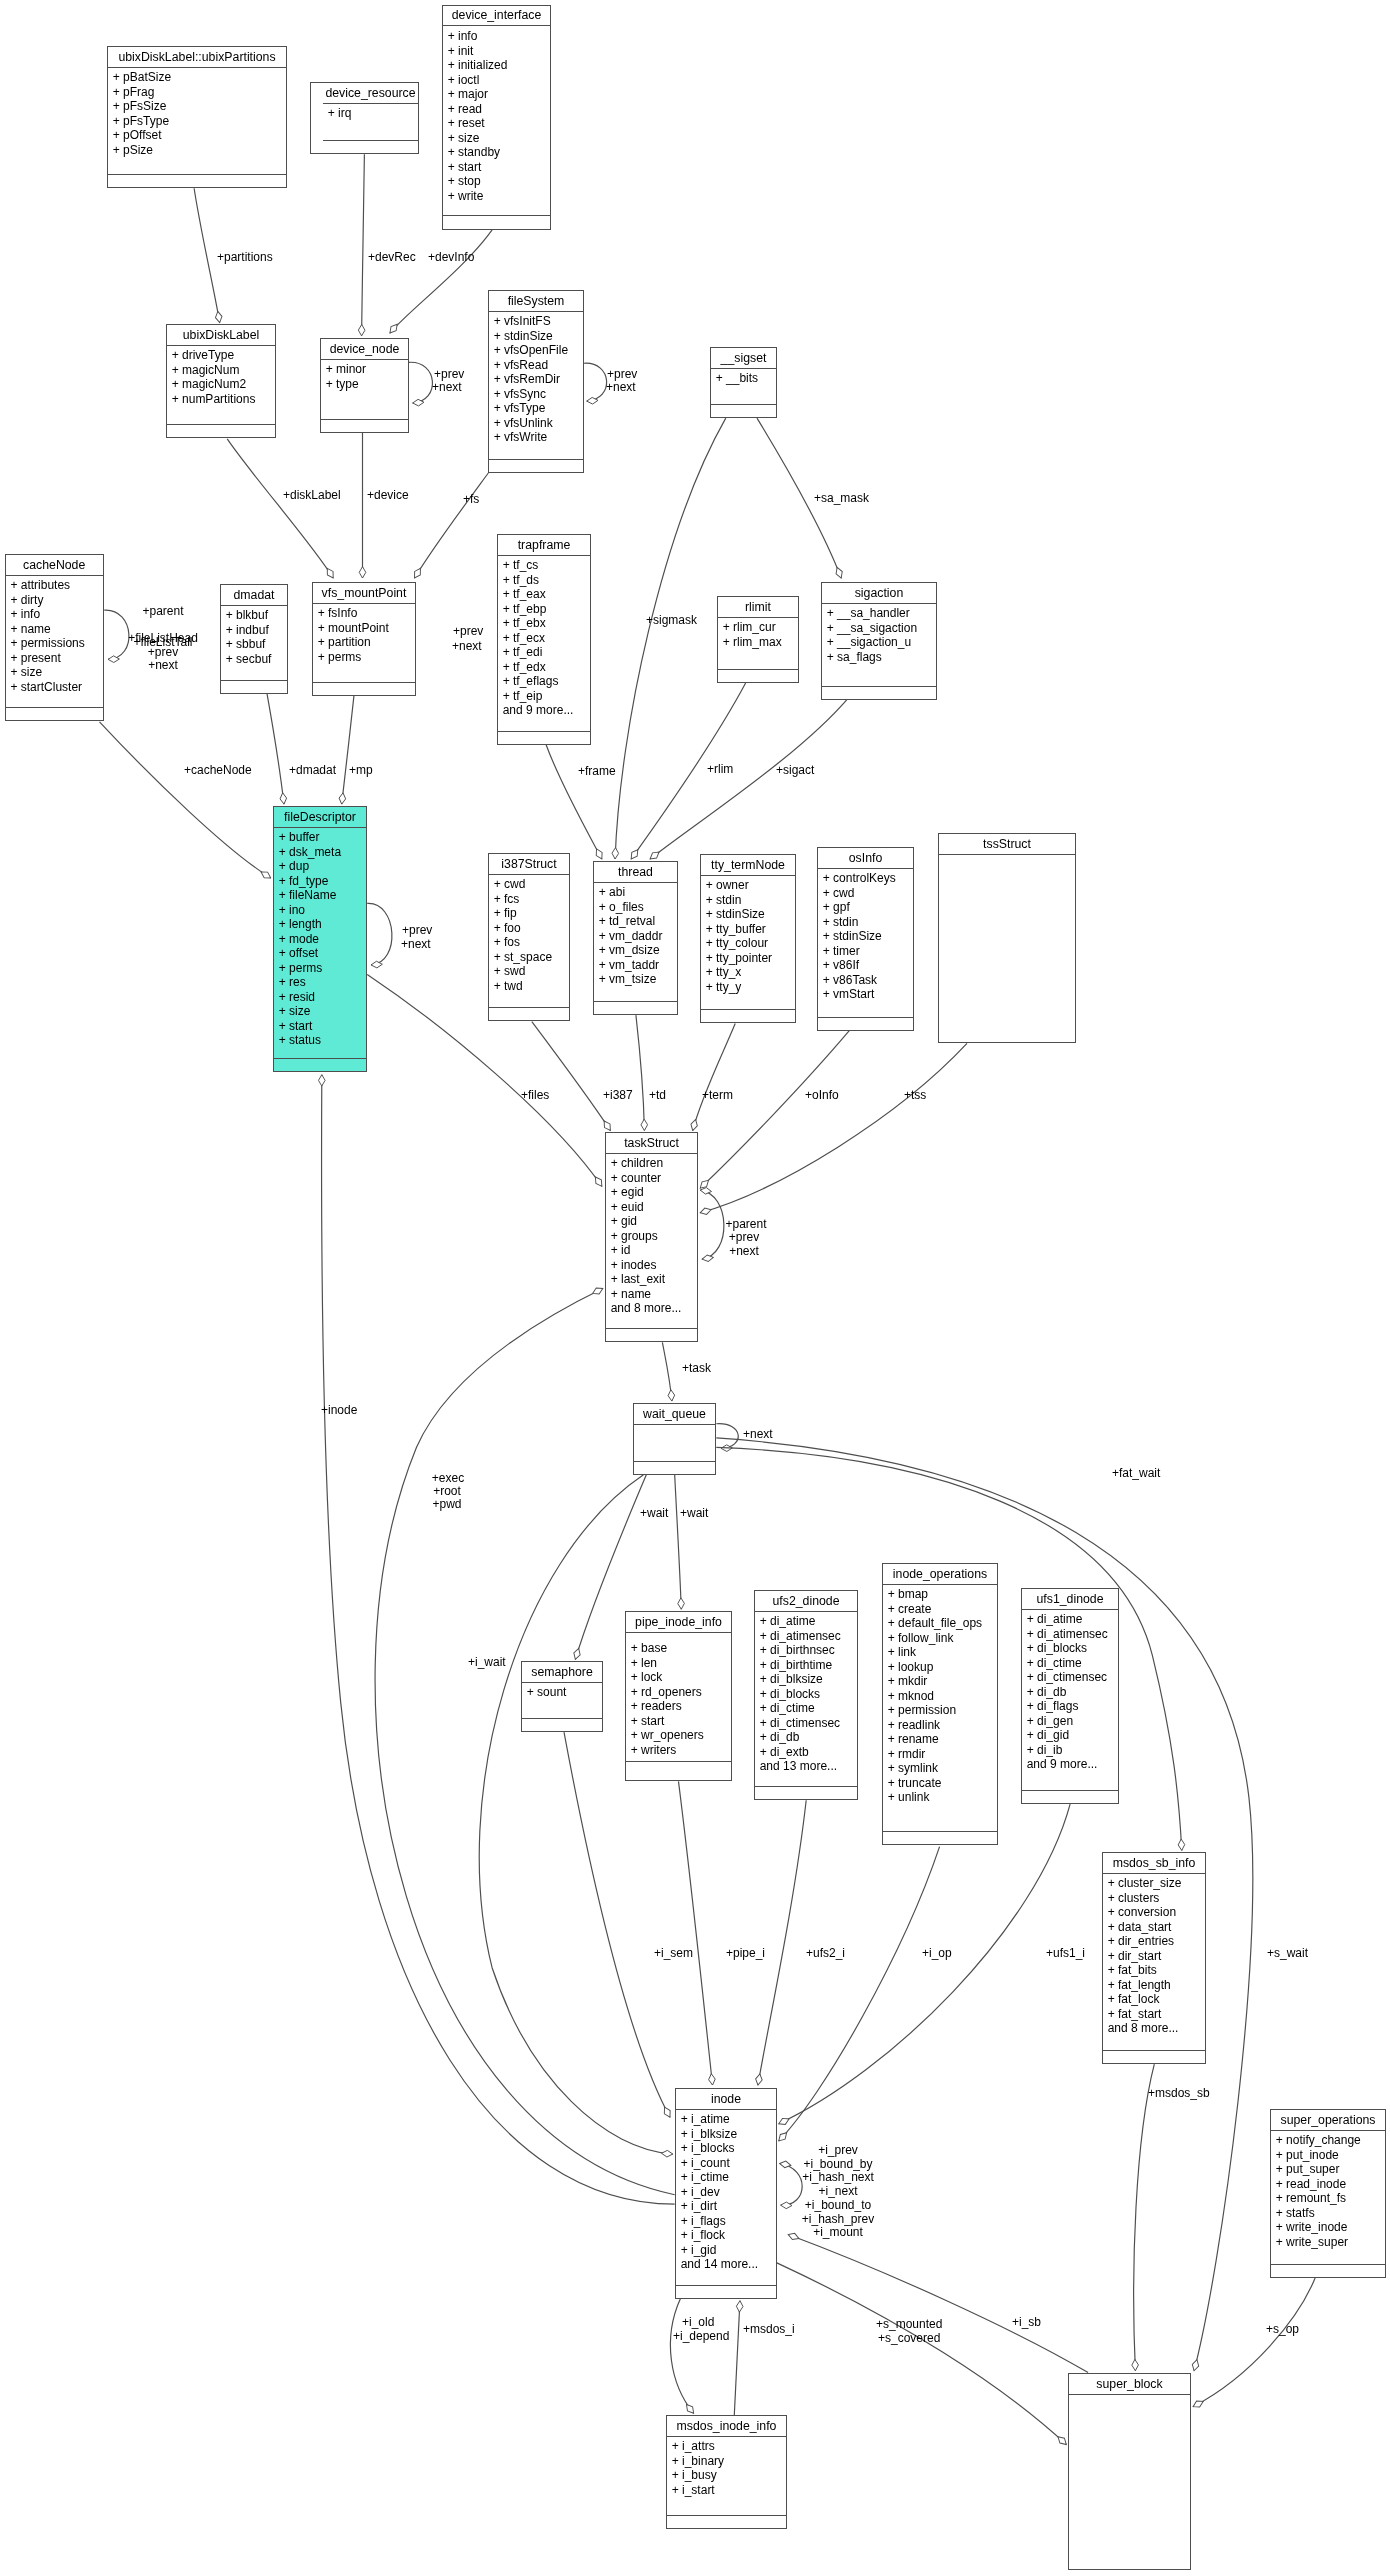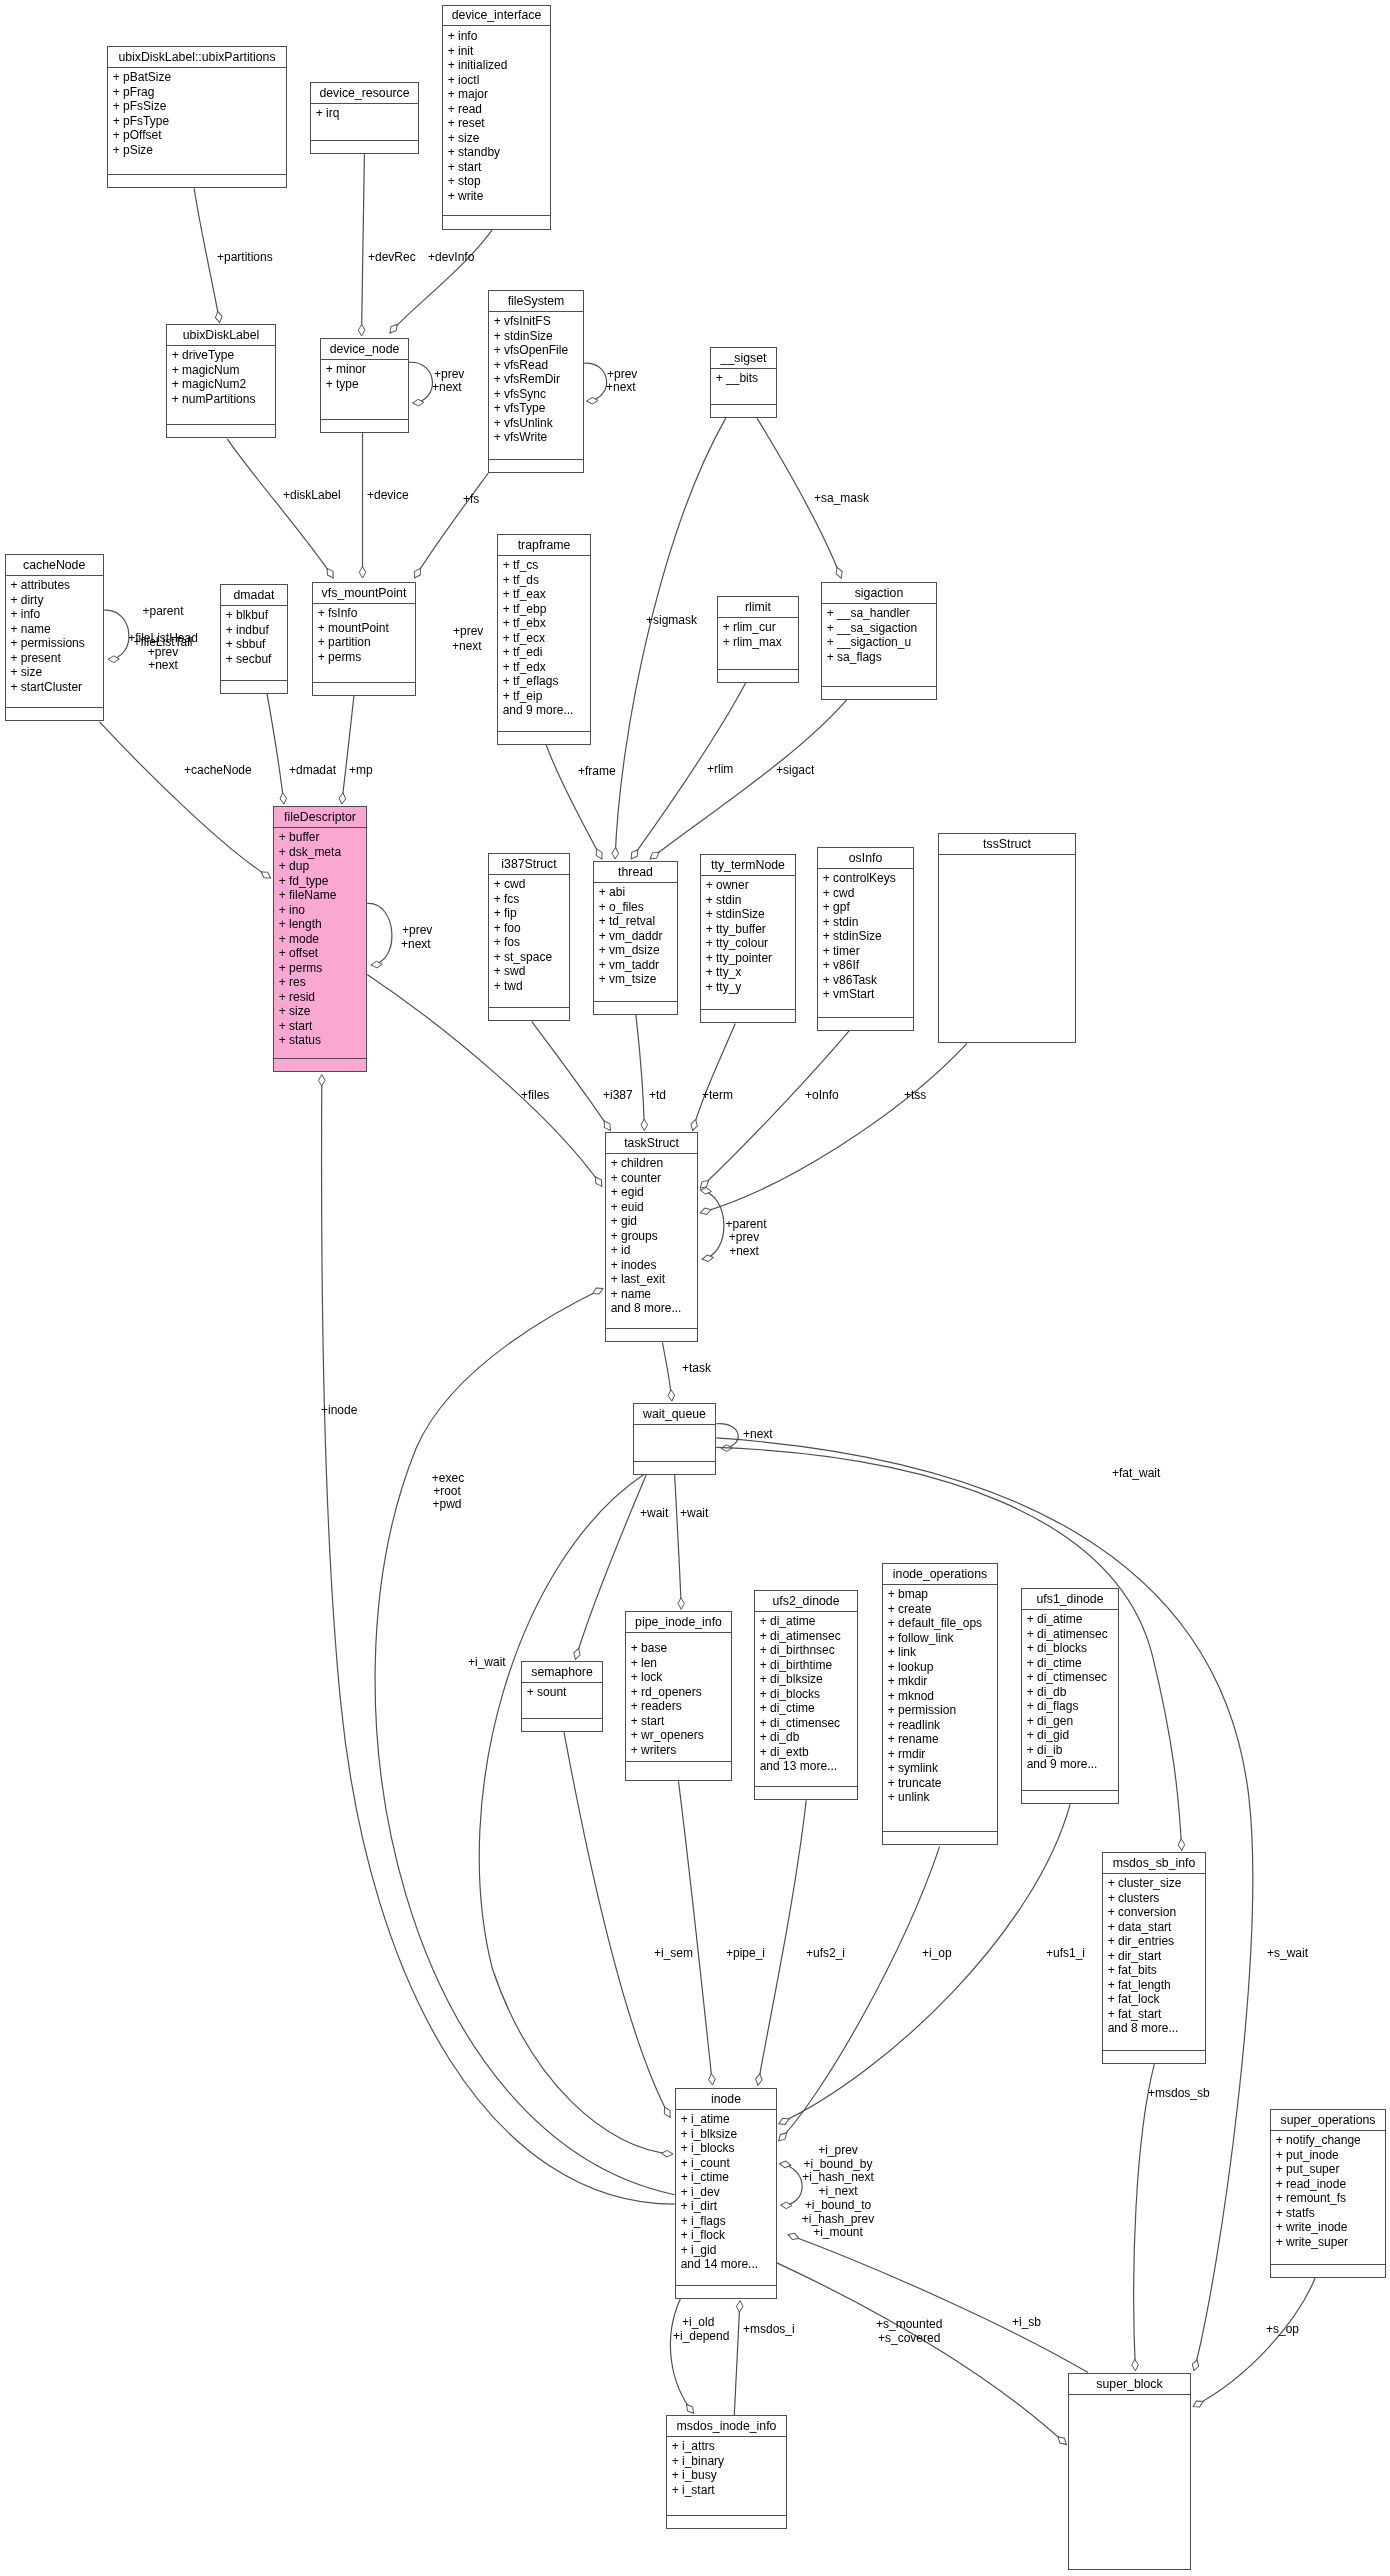--- a/index.html
+++ b/index.html
@@ -2,21 +2,21 @@
 <html style="font-size:15px"><head>
 <meta charset="utf-8">
 <style>
   html,body{margin:0;padding:0;background:#ffffff;}
   #canvas{position:relative;width:1391px;height:2576px;background:#ffffff;overflow:hidden;
           font-family:"Liberation Sans",sans-serif;}
   #edges{position:absolute;left:0;top:0;width:1391px;height:2576px;}
   .edge{fill:none;stroke:#4e4e4e;stroke-width:1.25px;}
   .node{position:absolute;background:#ffffff;border:1.9px solid #4e4e4e;box-sizing:border-box;
         display:flex;flex-direction:column;color:#000;}
-  .node.hl{background:#f9a8d4;}
+  .node.hl{background:#5eead4;}
   .node-title{flex:0 0 auto;text-align:center;font-size:12.3px;line-height:15px;padding:2.8px 1.9px 1.9px;
         border-bottom:1.9px solid #4e4e4e;white-space:nowrap;}
   .node-attrs{flex:1 1 auto;border-bottom:1.9px solid #4e4e4e;padding:2.8px 1.9px 1.9px 4.7px;overflow:hidden;}
   .attr{font-size:12px;line-height:14.5px;white-space:nowrap;}
   .node-footer{flex:0 0 auto;height:12.3px;}
   .elabel{position:absolute;font-size:12px;line-height:13.2px;color:#000;white-space:nowrap;}
   .elabel.mid{transform:translateX(-50%);}
 </style>
 </head>
 <body>
@@ -83,21 +83,21 @@
       <div class="node-attrs">
         <div class="attr">+ pBatSize</div>
         <div class="attr">+ pFrag</div>
         <div class="attr">+ pFsSize</div>
         <div class="attr">+ pFsType</div>
         <div class="attr">+ pOffset</div>
         <div class="attr">+ pSize</div>
       </div>
       <div class="node-footer"></div>
     </div>
-    <div class="node" style="left: 310px; top: 82px; width: 109px; height: 72px;">
+    <div class="node" style="left: 310px; top: 82px; width: 109px; height: 72px; padding-left: 12px;">
       <div class="node-title">device_resource</div>
       <div class="node-attrs">
         <div class="attr">+ irq</div>
       </div>
       <div class="node-footer"></div>
     </div>
     <div class="node" style="left: 442px; top: 4.7px; width: 109px; height: 225px;">
       <div class="node-title">device_interface</div>
       <div class="node-attrs">
         <div class="attr">+ info</div>

